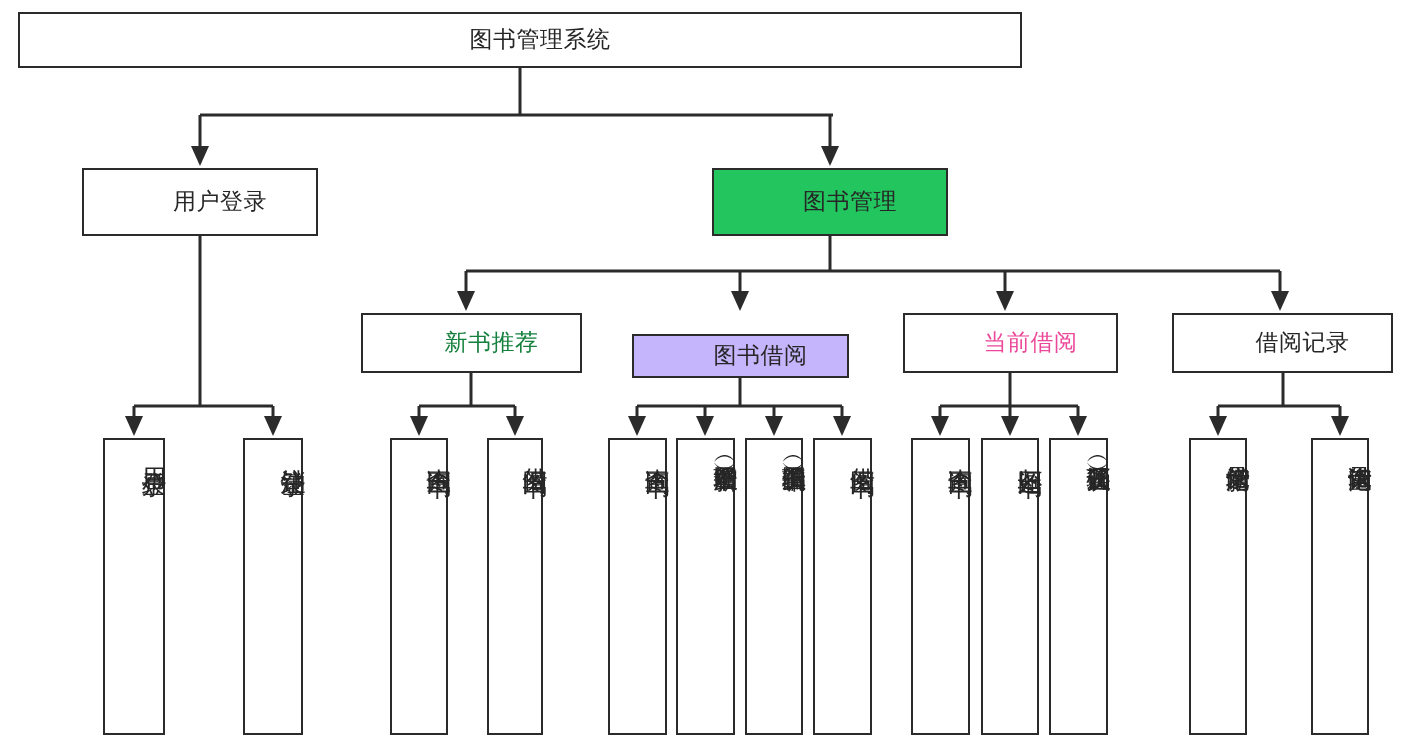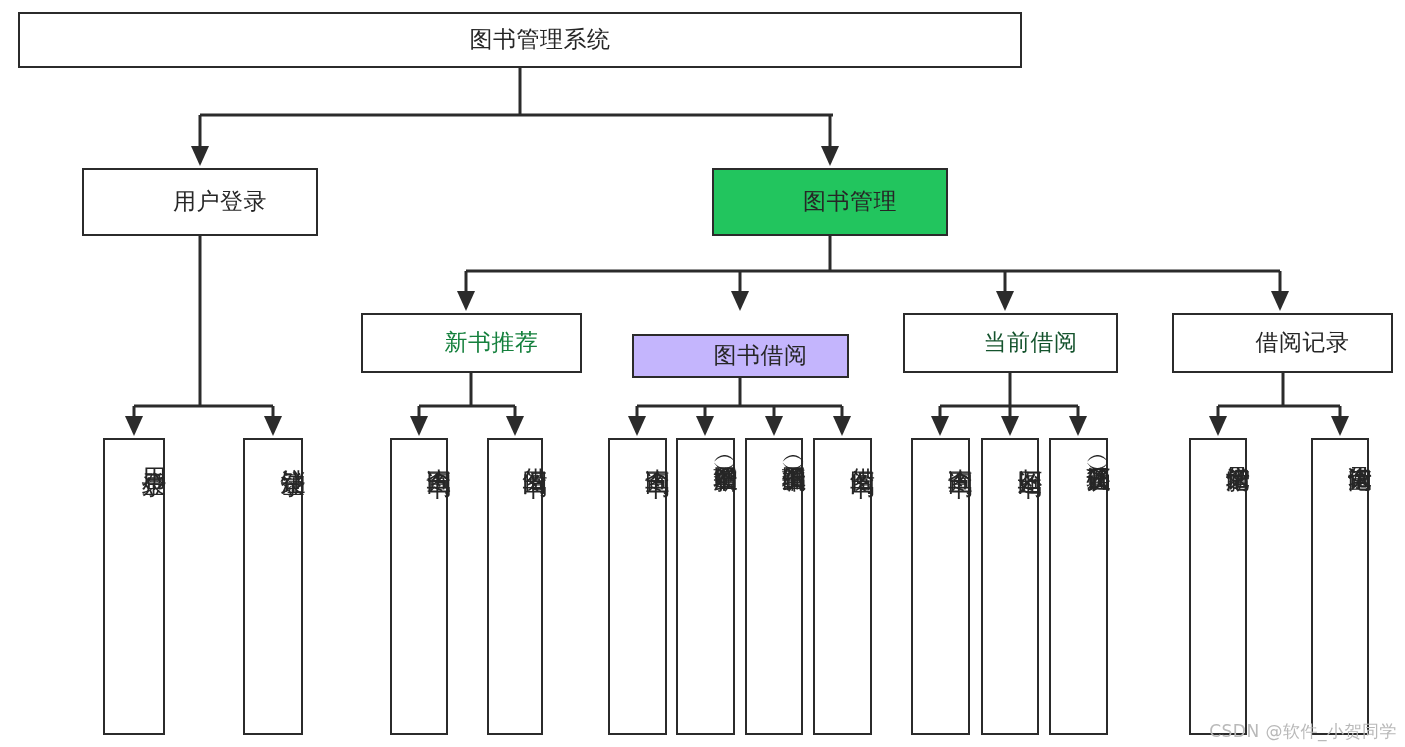--- a/index.html
+++ b/index.html
@@ -148,21 +148,21 @@
       <div class="node horiz" style="left: 712px; top: 168px; width: 236px; height: 68px; border-color: rgb(43, 43, 43); background: #22c55e;">
         <span class="node-label" style="color: rgb(38, 38, 38);">图书管理</span>
       </div>
       <div class="node horiz" style="left: 361px; top: 313px; width: 221px; height: 60px; border-color: rgb(43, 43, 43); background: rgb(255, 255, 255);">
         <span class="node-label" style="color: #15803d;">新书推荐</span>
       </div>
       <div class="node horiz" style="left: 632px; top: 313px; width: 217px; height: 44px; border-color: rgb(43, 43, 43); background: #c4b5fd; margin-top: 21px;">
         <span class="node-label" style="color: rgb(38, 38, 38);">图书借阅</span>
       </div>
       <div class="node horiz" style="left: 903px; top: 313px; width: 215px; height: 60px; border-color: rgb(43, 43, 43); background: rgb(255, 255, 255);">
-        <span class="node-label" style="color: #14532d;">当前借阅</span>
+        <span class="node-label" style="color: #ec4899;">当前借阅</span>
       </div>
       <div class="node horiz" style="left: 1172px; top: 313px; width: 221px; height: 60px; border-color: rgb(43, 43, 43); background: rgb(255, 255, 255); align-items: center;">
         <span class="node-label" style="color: rgb(38, 38, 38);">借阅记录</span>
       </div>
       <div class="node leaf" style="left: 103px; top: 438px; width: 62px; height: 297px; border-color: rgb(43, 43, 43); background: rgb(255, 255, 255);">
         <span class="node-label" style="color: rgb(38, 38, 38);">用户登录</span>
       </div>
       <div class="node leaf" style="left: 243px; top: 438px; width: 60px; height: 297px; border-color: rgb(43, 43, 43); background: rgb(255, 255, 255);">
         <span class="node-label" style="color: rgb(38, 38, 38);">注销登录</span>
       </div>
@@ -194,14 +194,13 @@
         <span class="node-label" style="color: rgb(38, 38, 38);">确认归还（管理员）</span>
       </div>
       <div class="node leaf tall-text" style="left: 1189px; top: 438px; width: 58px; height: 297px; border-color: rgb(43, 43, 43); background: rgb(255, 255, 255);">
         <span class="node-label" style="color: rgb(38, 38, 38);">新增借阅记录</span>
       </div>
       <div class="node leaf tall-text" style="left: 1311px; top: 438px; width: 58px; height: 297px; border-color: rgb(43, 43, 43); background: rgb(255, 255, 255);">
         <span class="node-label" style="color: rgb(38, 38, 38);">查询借阅记录</span>
       </div>
     </div>
 
-  <div class="watermark">CSDN @软件_小贺同学</div>
 </div>
 
 </body></html>

